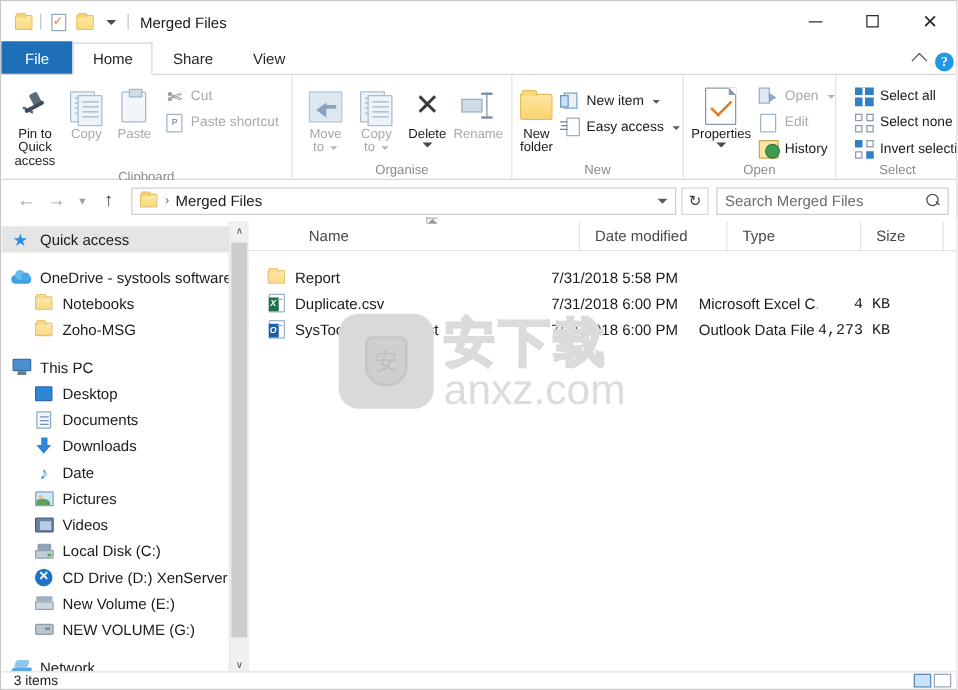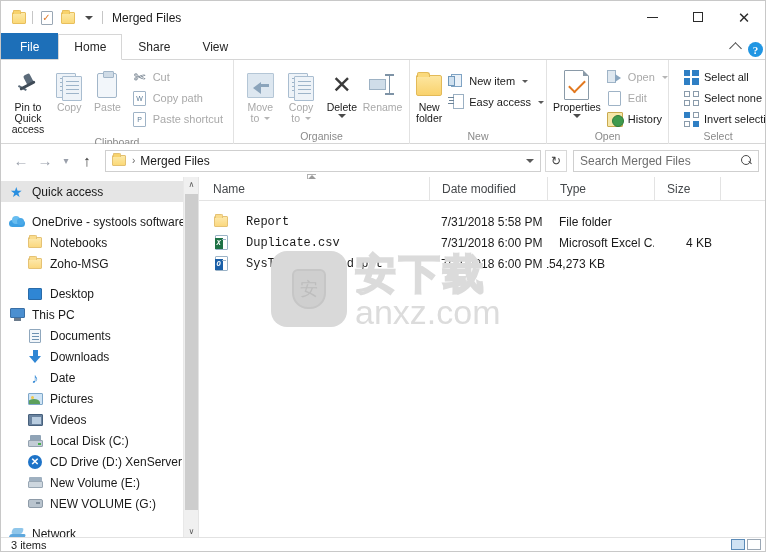--- a/index.html
+++ b/index.html
@@ -514,21 +514,21 @@
     align-items: center;
   }
   .col {
     height: 24px; display: flex; align-items: center;
     font-size: 12px; color: #45484b;
     padding-left: 12px;
     border-left: 1px solid #e3e3e3;
     position: relative;
   }
   .col:first-child { border-left: none; }
-  .col.name { width: 230px; padding-left: 14px; }
+  .col.name { width: 230px; padding-left: 14px; margin-left: 34px; }
   .col.date { width: 118px; text-align: right; }
   .col.type { width: 107px; }
   .col.size { width: 66px; }
   .col.blank { flex: 1; }
   .sortmark {
     position: absolute; left: 108px; top: -3px;
     width: 9px; height: 5px;
     border-left: 1px solid #b0b0b0; border-top: 1px solid #b0b0b0;
     transform: none;
   }
@@ -537,24 +537,24 @@
     width: 0; height: 0;
     border-left: 4px solid transparent; border-right: 4px solid transparent;
     border-bottom: 4px solid #9a9a9a;
   }
 
   .frow {
     height: 21px; display: flex; align-items: center;
     font-size: 12px; color: #1a1a1a;
   }
   .fcell { height: 21px; display: flex; align-items: center; white-space: nowrap; overflow: hidden; }
-  .fcell.name { width: 230px; padding-left: 14px; gap: 17px; font-family: Liberation Mono, monospace; }
+  .fcell.name { width: 230px; padding-left: 14px; gap: 7px; }
   .fcell.date { width: 118px; padding-left: 12px; color: #1a1a1a; }
   .fcell.type { width: 107px; padding-left: 12px; }
-  .fcell.size { width: 66px; padding-right: 8px; justify-content: flex-end; }
+  .fcell.size { width: 66px; padding-right: 8px; justify-content: flex-end; font-family: Liberation Mono, monospace; }
   .ficon { width: 16px; height: 16px; flex: 0 0 16px; display: flex; align-items: center; justify-content: center; }
   .xls-ico {
     width: 13px; height: 15px; background: #ffffff;
     border: 1px solid #9bb3c7; border-radius: 1px; position: relative;
   }
   .xls-ico .tag {
     position: absolute; left: -1px; top: 2px;
     width: 8px; height: 11px; background: #1e7245;
     color: #fff; font-size: 7px; font-weight: bold;
     display: flex; align-items: center; justify-content: center;
@@ -716,26 +716,20 @@
         </div>
         <div class="smallcol">
           <div class="smbtn disabled">
             <span class="gl">
                 <span class="scissors">✄</span>
               </span>
             <span>Cut</span>
           </div>
           <div class="smbtn disabled">
             <span class="gl">
-                <span class="tinydoc">W</span>
-              </span>
-            <span>Copy path</span>
-          </div>
-          <div class="smbtn disabled">
-            <span class="gl">
                 <span class="tinydoc">P</span>
               </span>
             <span>Paste shortcut</span>
           </div>
         </div>
       </div>
       <div class="rgroup-label">Clipboard</div>
     </div>
 
     <div class="rgroup" style="width:176px">
@@ -957,34 +951,34 @@
           </span>
         <span>Notebooks</span>
       </div>
       <div class="nav-item child">
         <span class="nav-ico">
             <span class="sfolder"></span>
           </span>
         <span>Zoho-MSG</span>
       </div>
       <div class="nav-gap"></div>
-      <div class="nav-item child">
-        <span class="nav-ico">
-            <span class="desk-ico"></span>
-          </span>
-        <span>Desktop</span>
-      </div>
       <div class="nav-item root">
         <span class="nav-ico">
             <span class="pc-ico">
               <i class="scr"></i>
               <i class="st"></i>
             </span>
           </span>
         <span>This PC</span>
+      </div>
+      <div class="nav-item child">
+        <span class="nav-ico">
+            <span class="desk-ico"></span>
+          </span>
+        <span>Desktop</span>
       </div>
       <div class="nav-item child">
         <span class="nav-ico">
             <span class="docs-ico">
               <i class="l" style="top:3px"></i>
               <i class="l" style="top:6px"></i>
               <i class="l" style="top:9px"></i>
             </span>
           </span>
         <span>Documents</span>
@@ -1089,21 +1083,20 @@
       <div style="height:10px"></div>
 
       <div class="frow">
         <div class="fcell name">
           <span class="ficon">
               <span class="sfolder"></span>
             </span>
           <span>Report</span>
         </div>
         <div class="fcell date">7/31/2018 5:58 PM</div>
-        <div class="fcell type">File folder</div>
         <div class="fcell size"></div>
       </div>
 
       <div class="frow">
         <div class="fcell name">
           <span class="ficon">
             <span class="xls-ico">
                 <i class="tag">X</i>
                 <i class="rr"></i>
               </span>
@@ -1119,20 +1112,21 @@
         <div class="fcell name">
           <span class="ficon">
             <span class="pst-ico">
                 <i class="tag">O</i>
                 <i class="rr"></i>
               </span>
           </span>
           <span>SysTools_Merged.pst</span>
         </div>
         <div class="fcell date">7/31/2018 6:00 PM</div>
+        <div class="fcell type">Outlook Data File</div>
         <div class="fcell size">154,273 KB</div>
       </div>
     </div>
   </div>
 
   <div class="watermark">
     <div class="wm-shield">
       <div class="inner">安</div>
     </div>
     <div class="wm-cn">安下载</div>

